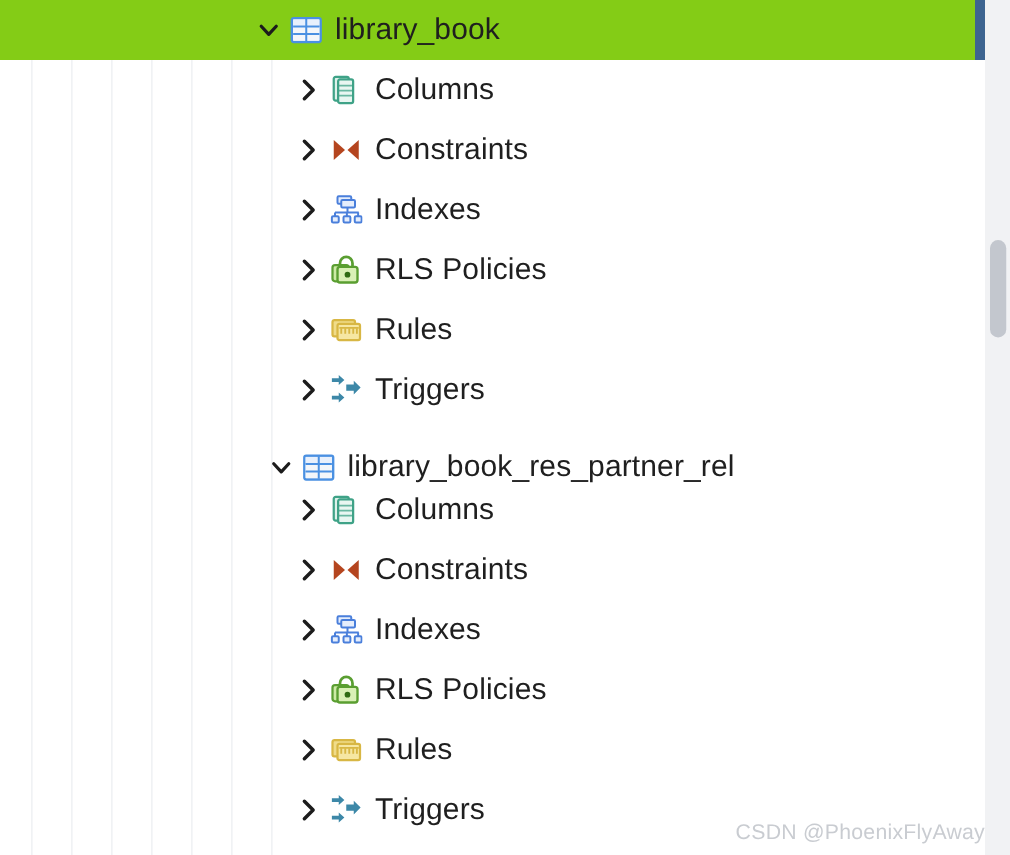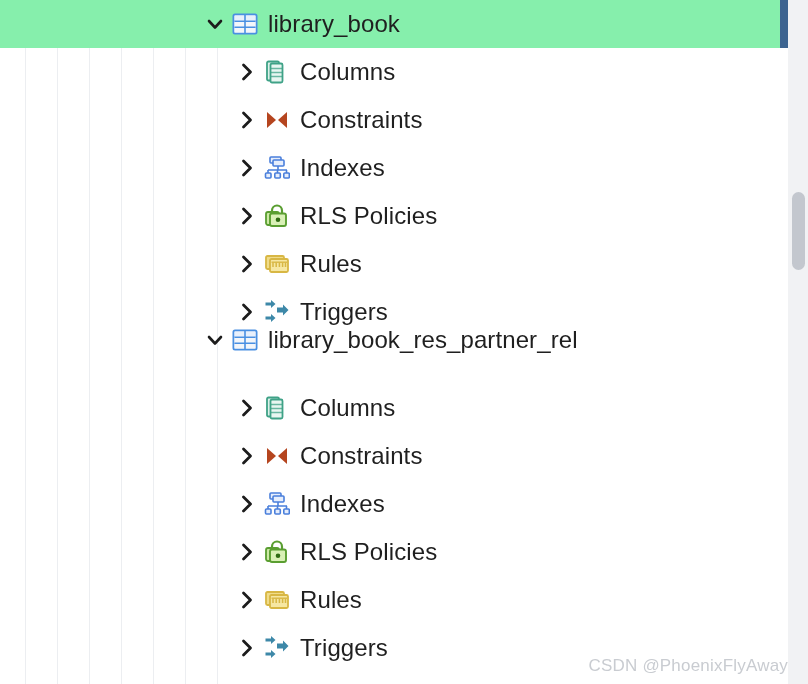--- a/index.html
+++ b/index.html
@@ -21,21 +21,21 @@
   .guides{position:absolute;left:0;top:0;width:788px;height:684px;pointer-events:none;}
   .guide{position:absolute;top:0;width:1px;height:684px;background:#eceef1;}
 
   
   .row{
     position:absolute;left:0;width:788px;height:48px;
     display:flex;align-items:center;
     box-sizing:border-box;
     white-space:nowrap;
   }
-  .row.selected{background:#86efac;}
+  .row.selected{background:#84cc16;}
   .row .accent{
     position:absolute;right:0;top:0;width:8px;height:48px;background:#3d6490;
     display:none;
   }
   .row.selected .accent{display:block;}
 
   .twisty{
     width:30px;height:48px;flex:0 0 30px;
     display:flex;align-items:center;justify-content:center;
     color:#1c1c1c;
@@ -199,21 +199,21 @@
         </div>
         <div class="node-icon">
           <svg width="26" height="26" viewBox="0 0 26 26">
             <path d="M1.5 3.5 L7 3.5 L7 1 L11.5 5 L7 9 L7 6.5 L1.5 6.5 Z" fill="#3d88a8"></path>
             <path d="M13 8.5 L19 8.5 L19 5.5 L24.5 11 L19 16.5 L19 13.5 L13 13.5 Z" fill="#3d88a8"></path>
             <path d="M1.5 17.5 L7 17.5 L7 15 L11.5 19 L7 23 L7 20.5 L1.5 20.5 Z" fill="#3d88a8"></path>
           </svg>
         </div>
         <div class="node-label">Triggers</div>
       </div>
-      <div class="row" style="top: 316px;">
+      <div class="row" style="top: 350px; padding-left: 10px;">
         <div style="width: 200px; flex: 0 0 200px;"></div>
         <div class="twisty">
           <svg width="22" height="22" viewBox="0 0 22 22">
             <path d="M5 8 L11 14.5 L17 8" fill="none" stroke="#1c1c1c" stroke-width="2.6" stroke-linecap="round" stroke-linejoin="round"></path>
           </svg>
         </div>
         <div class="node-icon">
           <svg width="26" height="26" viewBox="0 0 26 26">
             <rect x="1.5" y="3.5" width="23" height="19" rx="1.5" fill="#ffffff" stroke="#4a90e2" stroke-width="2"></rect>
             <rect x="2.5" y="4.5" width="21" height="5" fill="#e8f0fc"></rect>

